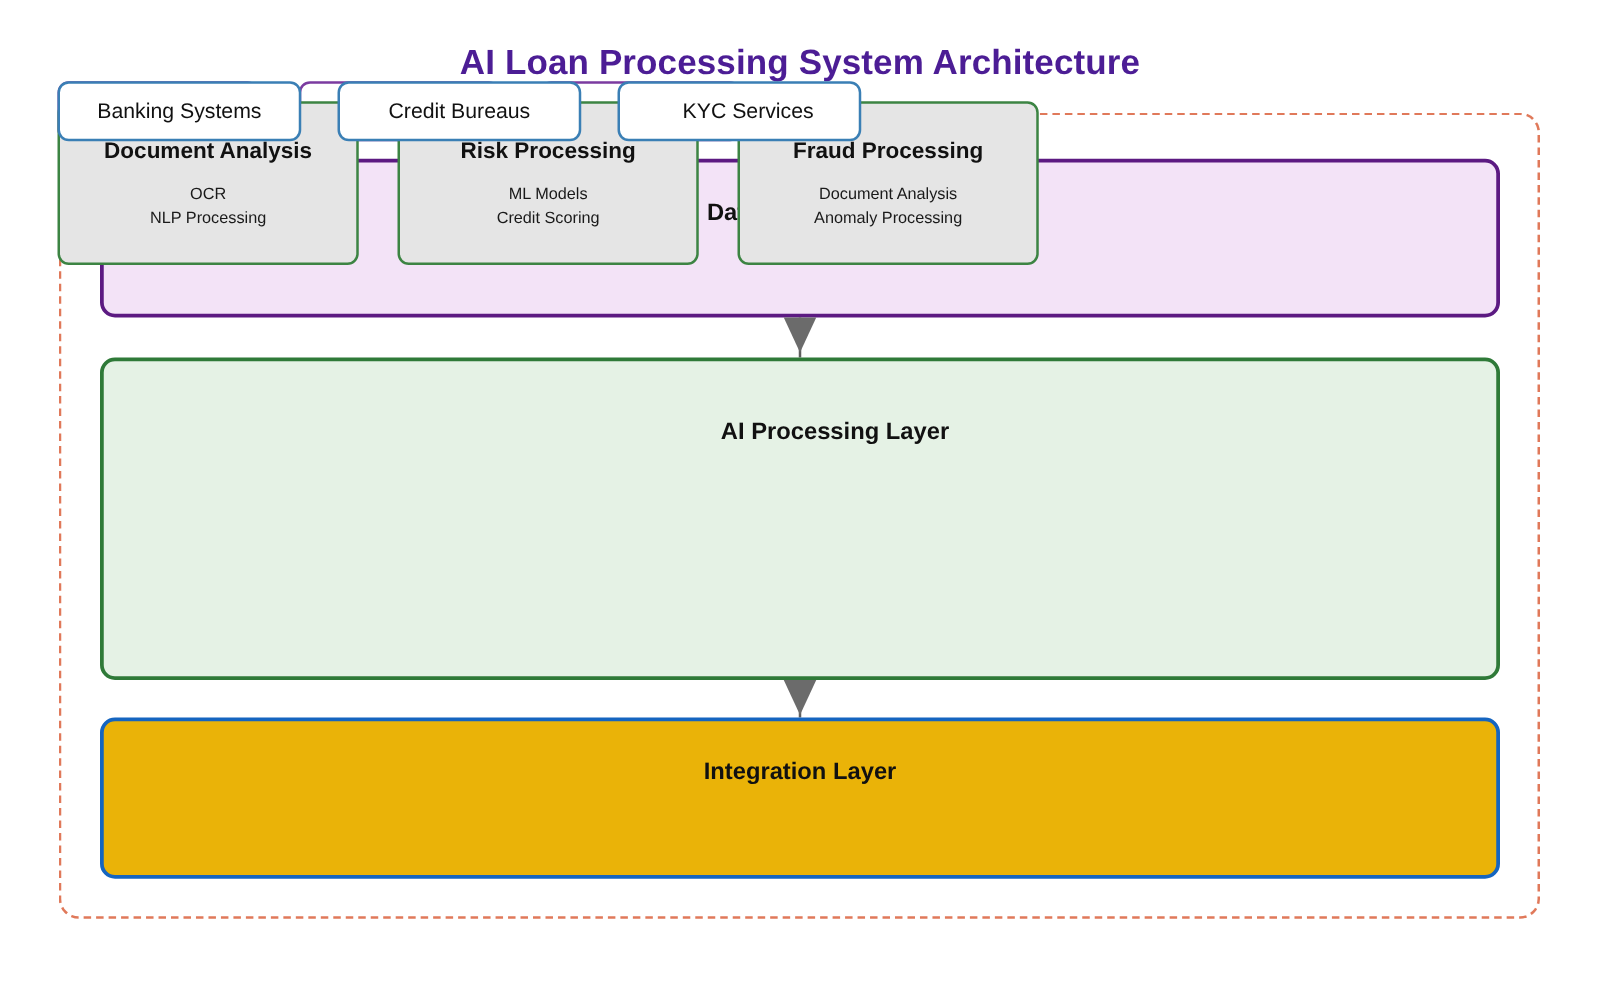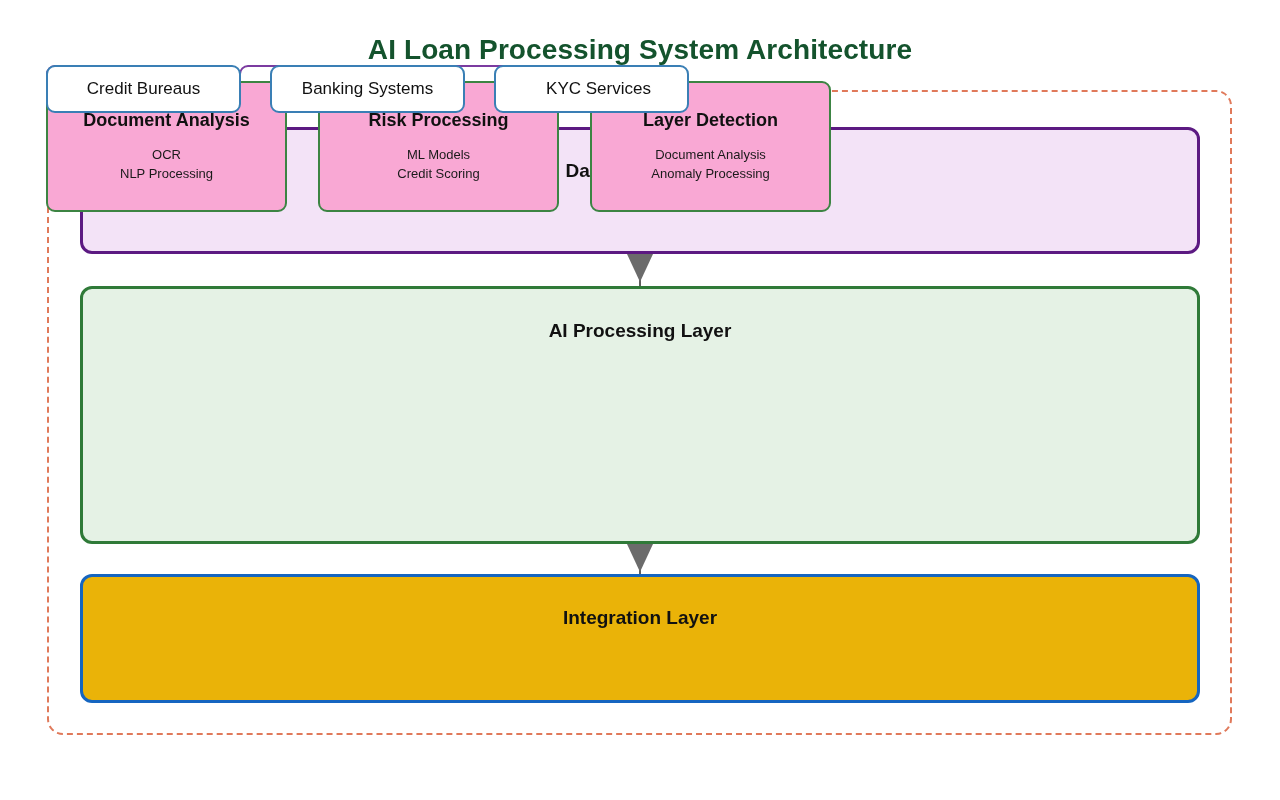--- a/index.html
+++ b/index.html
@@ -24,21 +24,21 @@
   
   #page-title {
     position: absolute;
     left: 0;
     top: 34px;
     width: 1280px;
     text-align: center;
     font-size: 28px;
     font-weight: bold;
     letter-spacing: 0.1px;
-    color: #14532d;
+    color: #4c1d95;
   }
 
   
   #security-boundary {
     position: absolute;
     left: 47px;
     top: 90px;
     width: 1185px;
     height: 645px;
     box-sizing: border-box;
@@ -92,21 +92,21 @@
     align-items: center;
     justify-content: center;
     font-size: 17px;
     color: #111111;
     white-space: nowrap;
   }
 
   
   .card {
     box-sizing: border-box;
-    background: #f9a8d4;
+    background: #e5e5e5;
     border: 2px solid #3c8443;
     border-radius: 9px;
     display: flex;
     flex-direction: column;
     align-items: center;
     justify-content: center;
     text-align: center;
   }
   .card-title {
     font-size: 18px;
@@ -145,21 +145,21 @@
 
   
   #layer-ai {
     left: 80px;
     top: 286px;
     width: 1120px;
     height: 258px;
     border-color: #2f7a38;
     background: #e5f2e5;
   }
-  #layer-ai .layer-title { top: 31px; }
+  #layer-ai .layer-title { top: 46px; padding-left: 28px; }
   #row-ai {
     left: 46px;
     top: 81px;
     gap: 31px;
   }
   #row-ai .card {
     width: 241px;
     height: 131px;
   }
 
@@ -246,33 +246,33 @@
       <div class="card-title">Document Analysis</div>
       <div class="card-line">OCR</div>
       <div class="card-line">NLP Processing</div>
     </div>
     <div class="card">
       <div class="card-title">Risk Processing</div>
       <div class="card-line">ML Models</div>
       <div class="card-line">Credit Scoring</div>
     </div>
     <div class="card">
-      <div class="card-title">Layer Detection</div>
+      <div class="card-title">Fraud Processing</div>
       <div class="card-line">Document Analysis</div>
       <div class="card-line">Anomaly Processing</div>
     </div>
   </div>
 
   <div class="connector" id="connector-ai-to-integration">
     <div class="stem"></div>
     <div class="head"></div>
   </div>
 
   <div class="layer" id="layer-integration">
     <div class="layer-title">Integration Layer</div>
   </div>
   <div class="node-row" id="row-integration">
+    <div class="node" id="node-banking-systems">Banking Systems</div>
     <div class="node" id="node-credit-bureaus">Credit Bureaus</div>
-    <div class="node" id="node-banking-systems">Banking Systems</div>
     <div class="node" id="node-kyc-services">KYC Services</div>
   </div>
 
 </div>
 
 </body></html>

